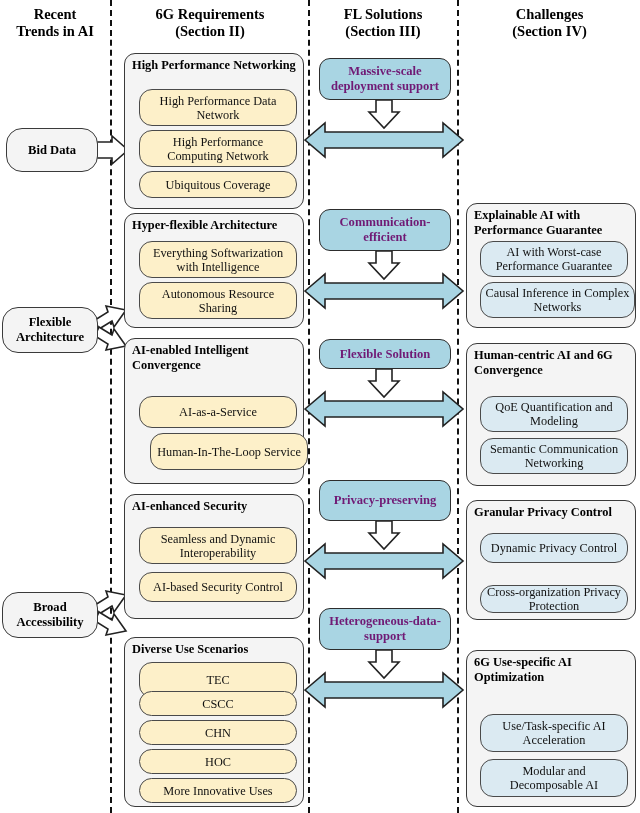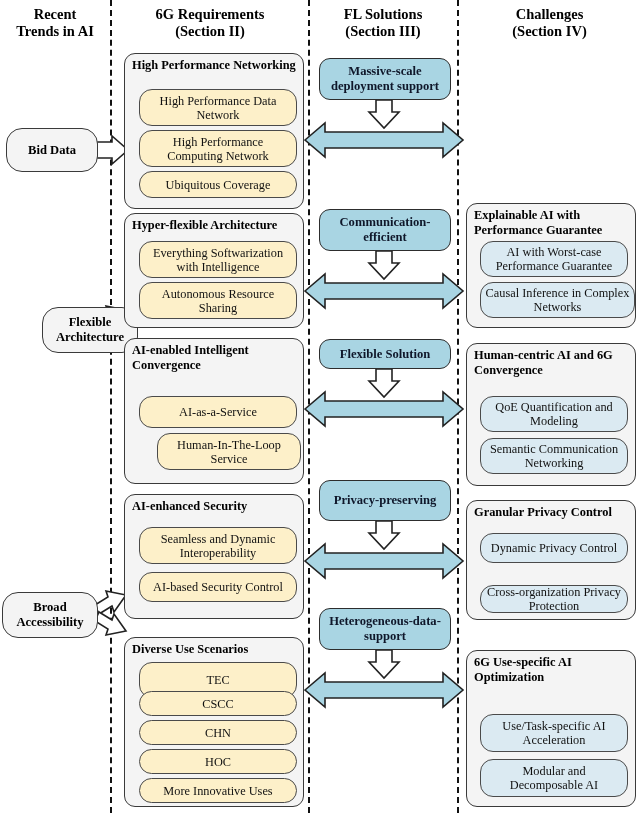--- a/index.html
+++ b/index.html
@@ -47,21 +47,21 @@
     position:absolute;box-sizing:border-box;
     border:1.7px solid #3a3a3a;border-radius:16px;background:#f4f4f4;
     display:flex;align-items:center;justify-content:center;text-align:center;
     font-weight:bold;font-size:12.6px;line-height:15px;color:#000;
   }
 
   .sol{
     position:absolute;box-sizing:border-box;
     border:1.7px solid #2d2d2d;border-radius:11px;background:#a9d5e3;
     display:flex;align-items:center;justify-content:center;text-align:center;
-    font-weight:bold;font-size:12.6px;line-height:15px;color:#0f172a;
+    font-weight:bold;font-size:12.6px;line-height:15px;color:#701a75;
   }
 
   svg.layer{position:absolute;left:0;top:0;width:640px;height:813px;
     pointer-events:none;overflow:visible;}
 </style>
 </head>
 <body>
 
 <div id="stage">
 
@@ -146,21 +146,21 @@
         <path class="blu" d="M305,690 L325,673 L325,682 L443,682 L443,673 L463,690 L443,707 L443,698 L325,698 L325,707 Z"></path>
       </g>
   </svg>
 
   <div class="trend" style="left:6px;top:128px;width:92px;height:44px;">
     <div>
       <div>Bid Data</div>
     </div>
   </div>
 
-  <div class="trend" style="left:2px;top:307px;width:96px;height:46px;margin-left:40px;">
+  <div class="trend" style="left:2px;top:307px;width:96px;height:46px;">
     <div>
       <div>Flexible</div>
       <div>Architecture</div>
     </div>
   </div>
 
   <div class="trend" style="left:2px;top:592px;width:96px;height:46px;">
     <div>
       <div>Broad</div>
       <div>Accessibility</div>
@@ -176,21 +176,21 @@
 
   <div class="gbox" style="left:124px;top:213px;width:180px;height:115px;">
     <div class="gbox-title">Hyper-flexible Architecture</div>
     <div class="pill yellow" style="left:14px;top:27px;width:158px;height:37px;">Everything Softwarization with Intelligence</div>
     <div class="pill yellow" style="left:14px;top:68px;width:158px;height:37px;">Autonomous Resource Sharing</div>
   </div>
 
   <div class="gbox" style="left:124px;top:338px;width:180px;height:146px;">
     <div class="gbox-title">AI-enabled Intelligent Convergence</div>
     <div class="pill yellow" style="left:14px;top:57px;width:158px;height:32px;">AI-as-a-Service</div>
-    <div class="pill yellow" style="left:32px;top:94px;width:144px;height:37px;">Human-In-The-Loop Service</div>
+    <div class="pill yellow" style="left:25px;top:94px;width:158px;height:37px;">Human-In-The-Loop Service</div>
   </div>
 
   <div class="gbox" style="left:124px;top:494px;width:180px;height:125px;">
     <div class="gbox-title">AI-enhanced Security</div>
     <div class="pill yellow" style="left:14px;top:32px;width:158px;height:37px;">Seamless and Dynamic Interoperability</div>
     <div class="pill yellow" style="left:14px;top:77px;width:158px;height:30px;">AI-based Security Control</div>
   </div>
 
   <div class="gbox" style="left:124px;top:637px;width:180px;height:170px;">
     <div class="gbox-title">Diverse Use Scenarios</div>

